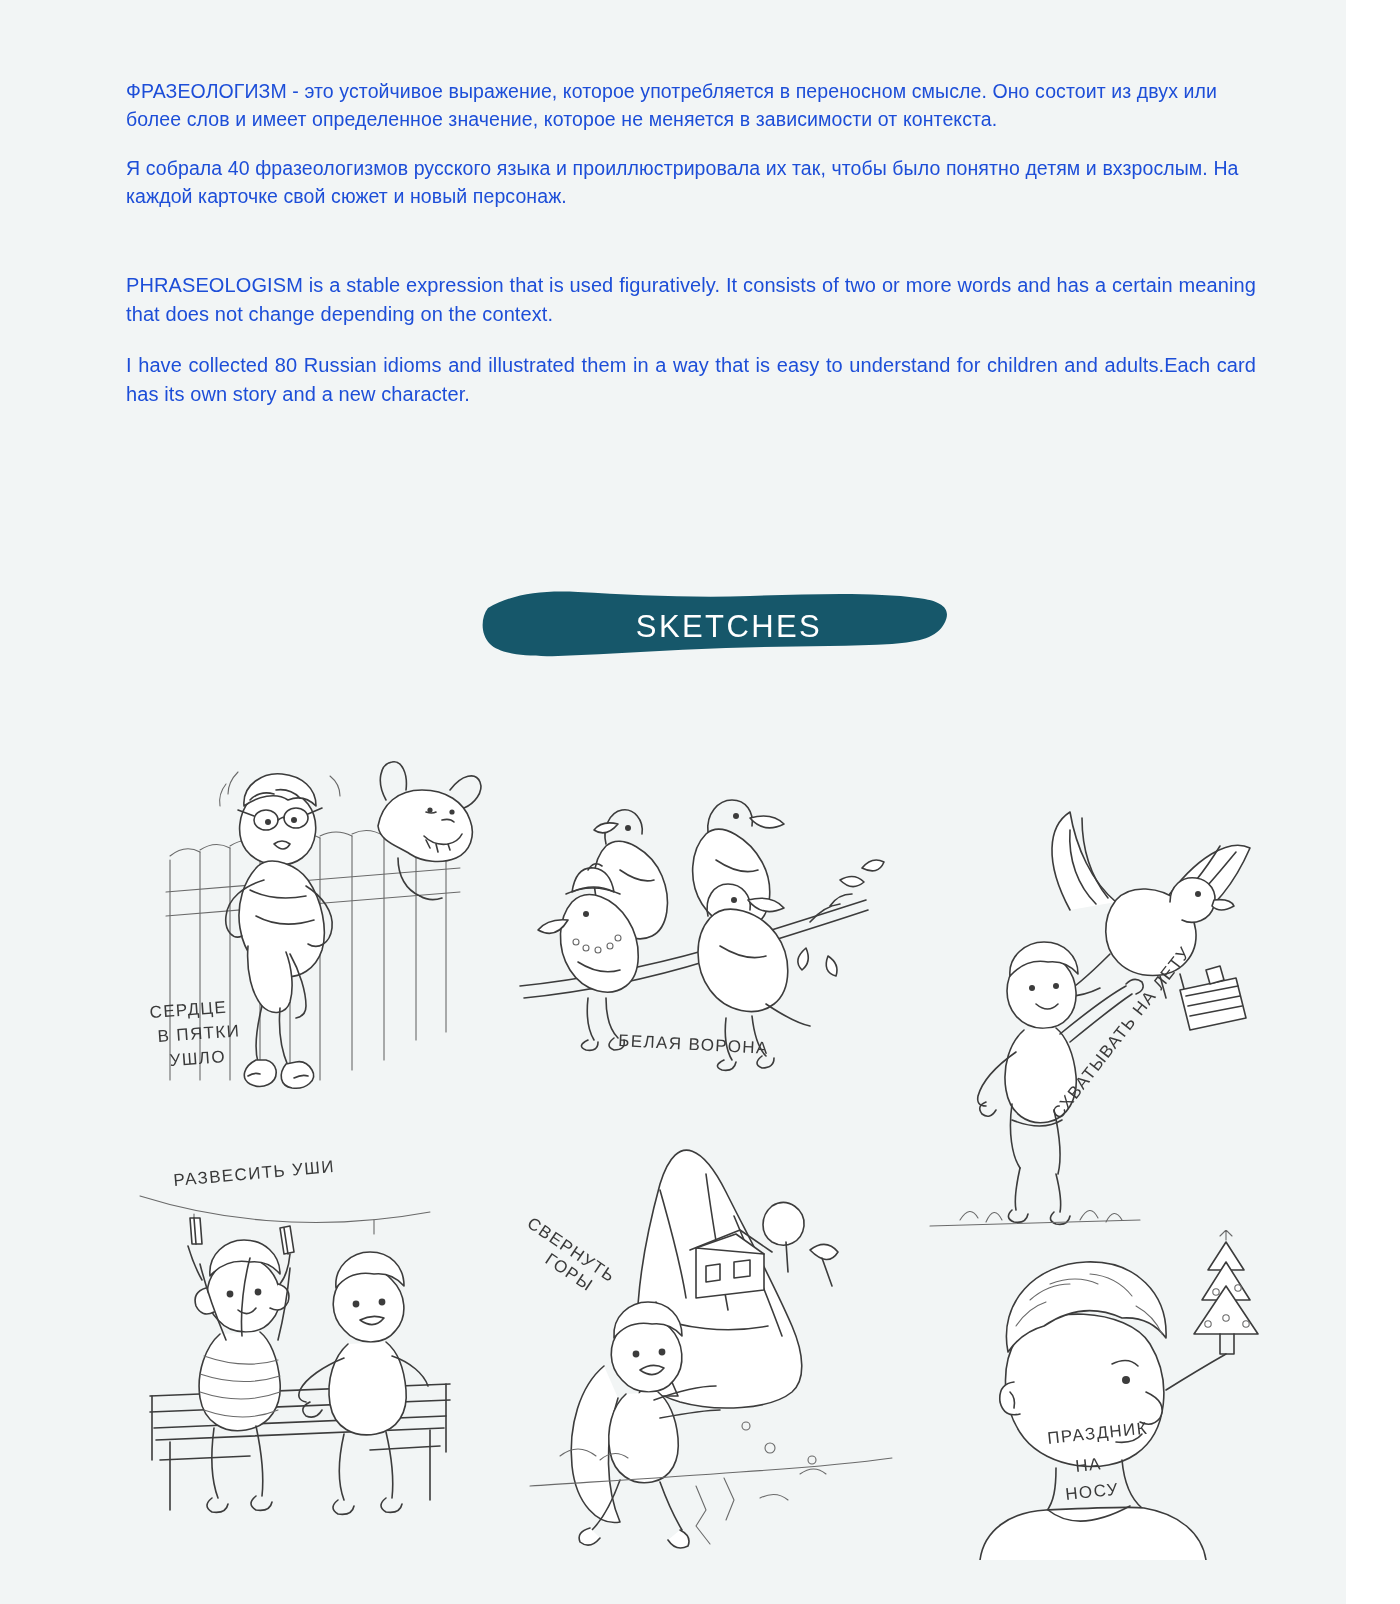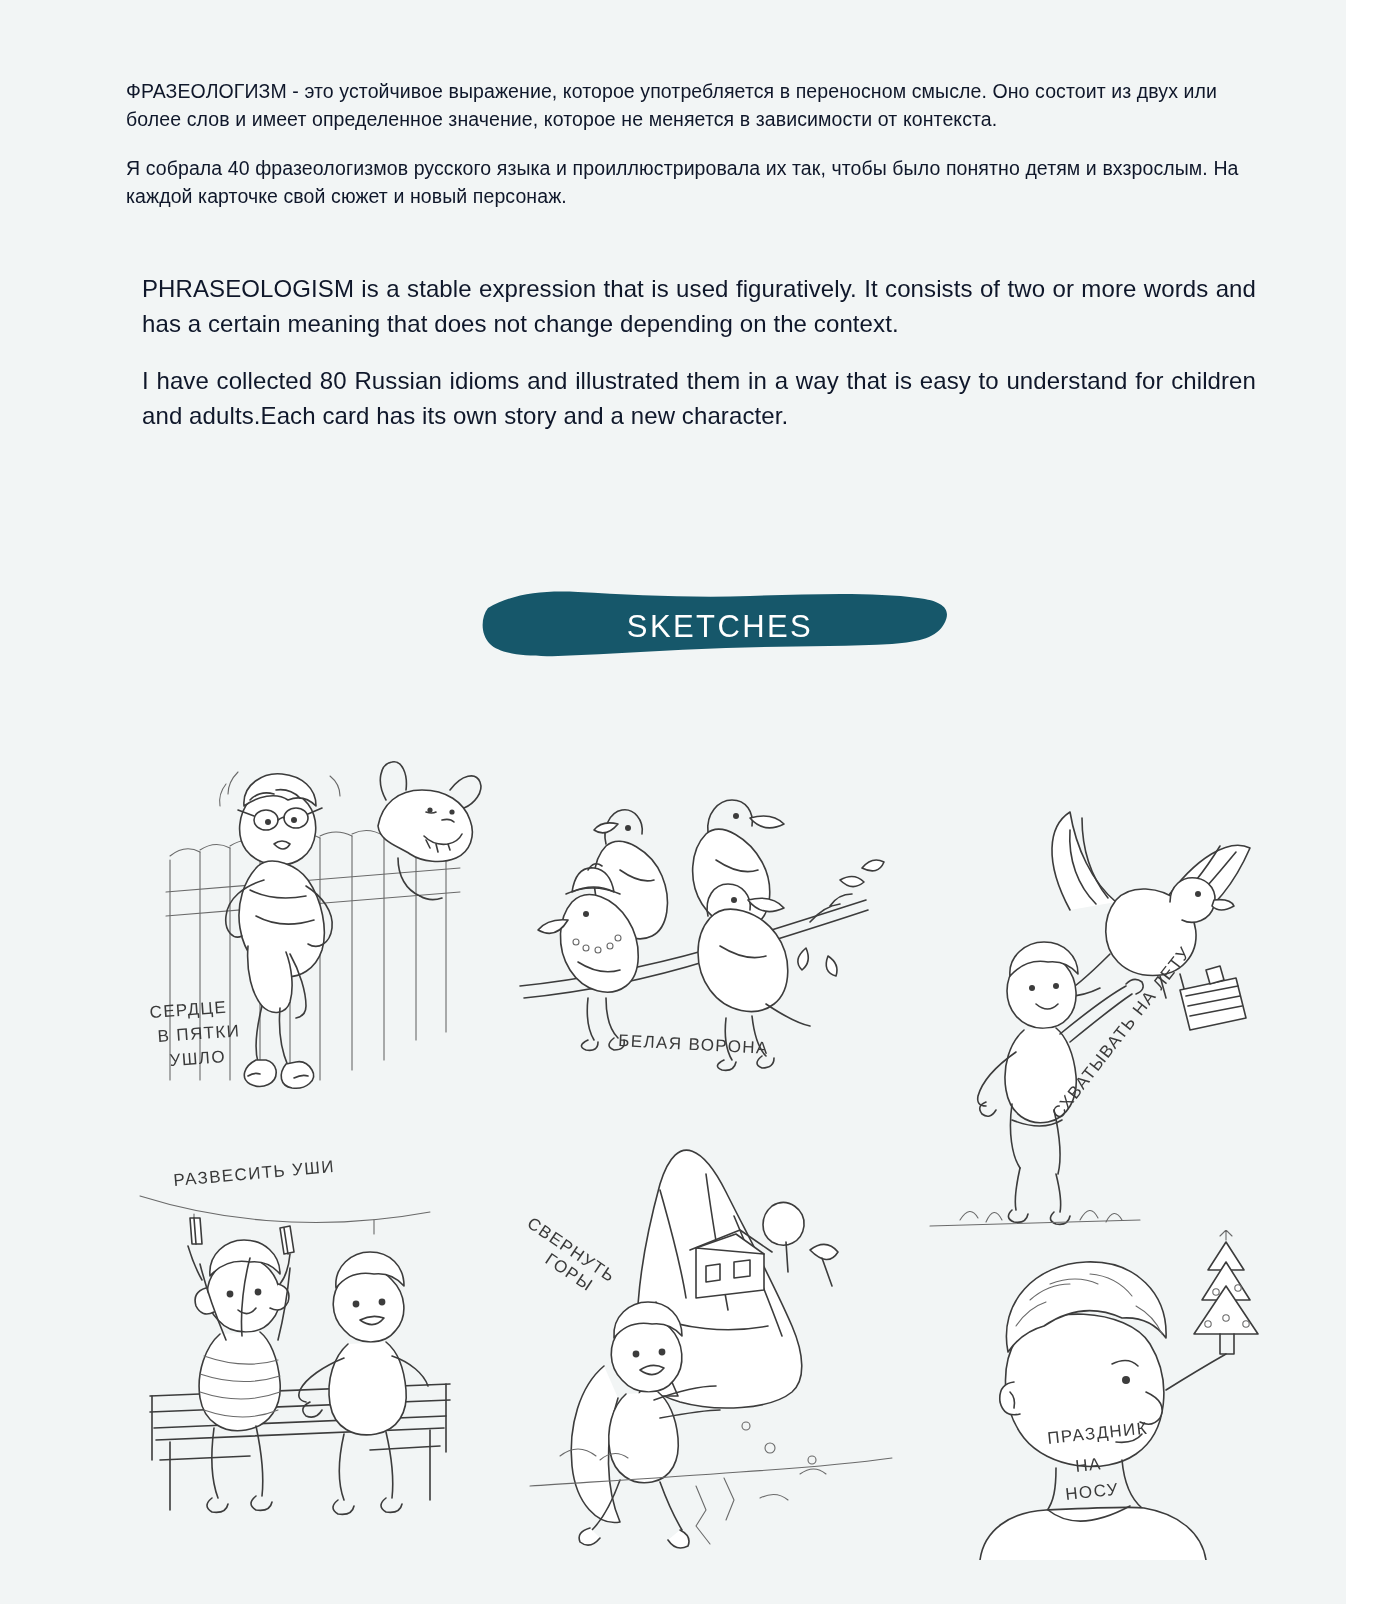--- a/index.html
+++ b/index.html
@@ -35,45 +35,44 @@
     position: absolute;
     left: 126px;
     top: 78px;
     width: 1130px;
     color: #2b6272;
   }
   .para {
     margin: 0 0 22px 0;
     font-size: 19.5px;
     line-height: 1.42;
-    color: #0f172a;
+    color: #1d4ed8;
     letter-spacing: 0.1px;
   }
   .para.ru { }
   .para.gap { margin-bottom: 60px; }
   .para.en {
     text-align: justify;
-    font-size: 24px;
+    font-size: 20px;
     line-height: 1.46;
-    margin-left: 16px;
   }
   .para.en-last { margin-bottom: 0; }
 
   
   .banner-wrap {
     position: absolute;
     left: 482px;
     top: 586px;
     width: 470px;
     height: 82px;
   }
   .banner-svg { display: block; }
   .banner-label {
     position: absolute;
-    left: 3px;
+    left: 12px;
     top: 0;
     width: 470px;
     height: 82px;
     display: flex;
     align-items: center;
     justify-content: center;
     color: #ffffff;
     font-size: 31px;
     letter-spacing: 2.4px;
     font-family: "Liberation Sans", sans-serif;

